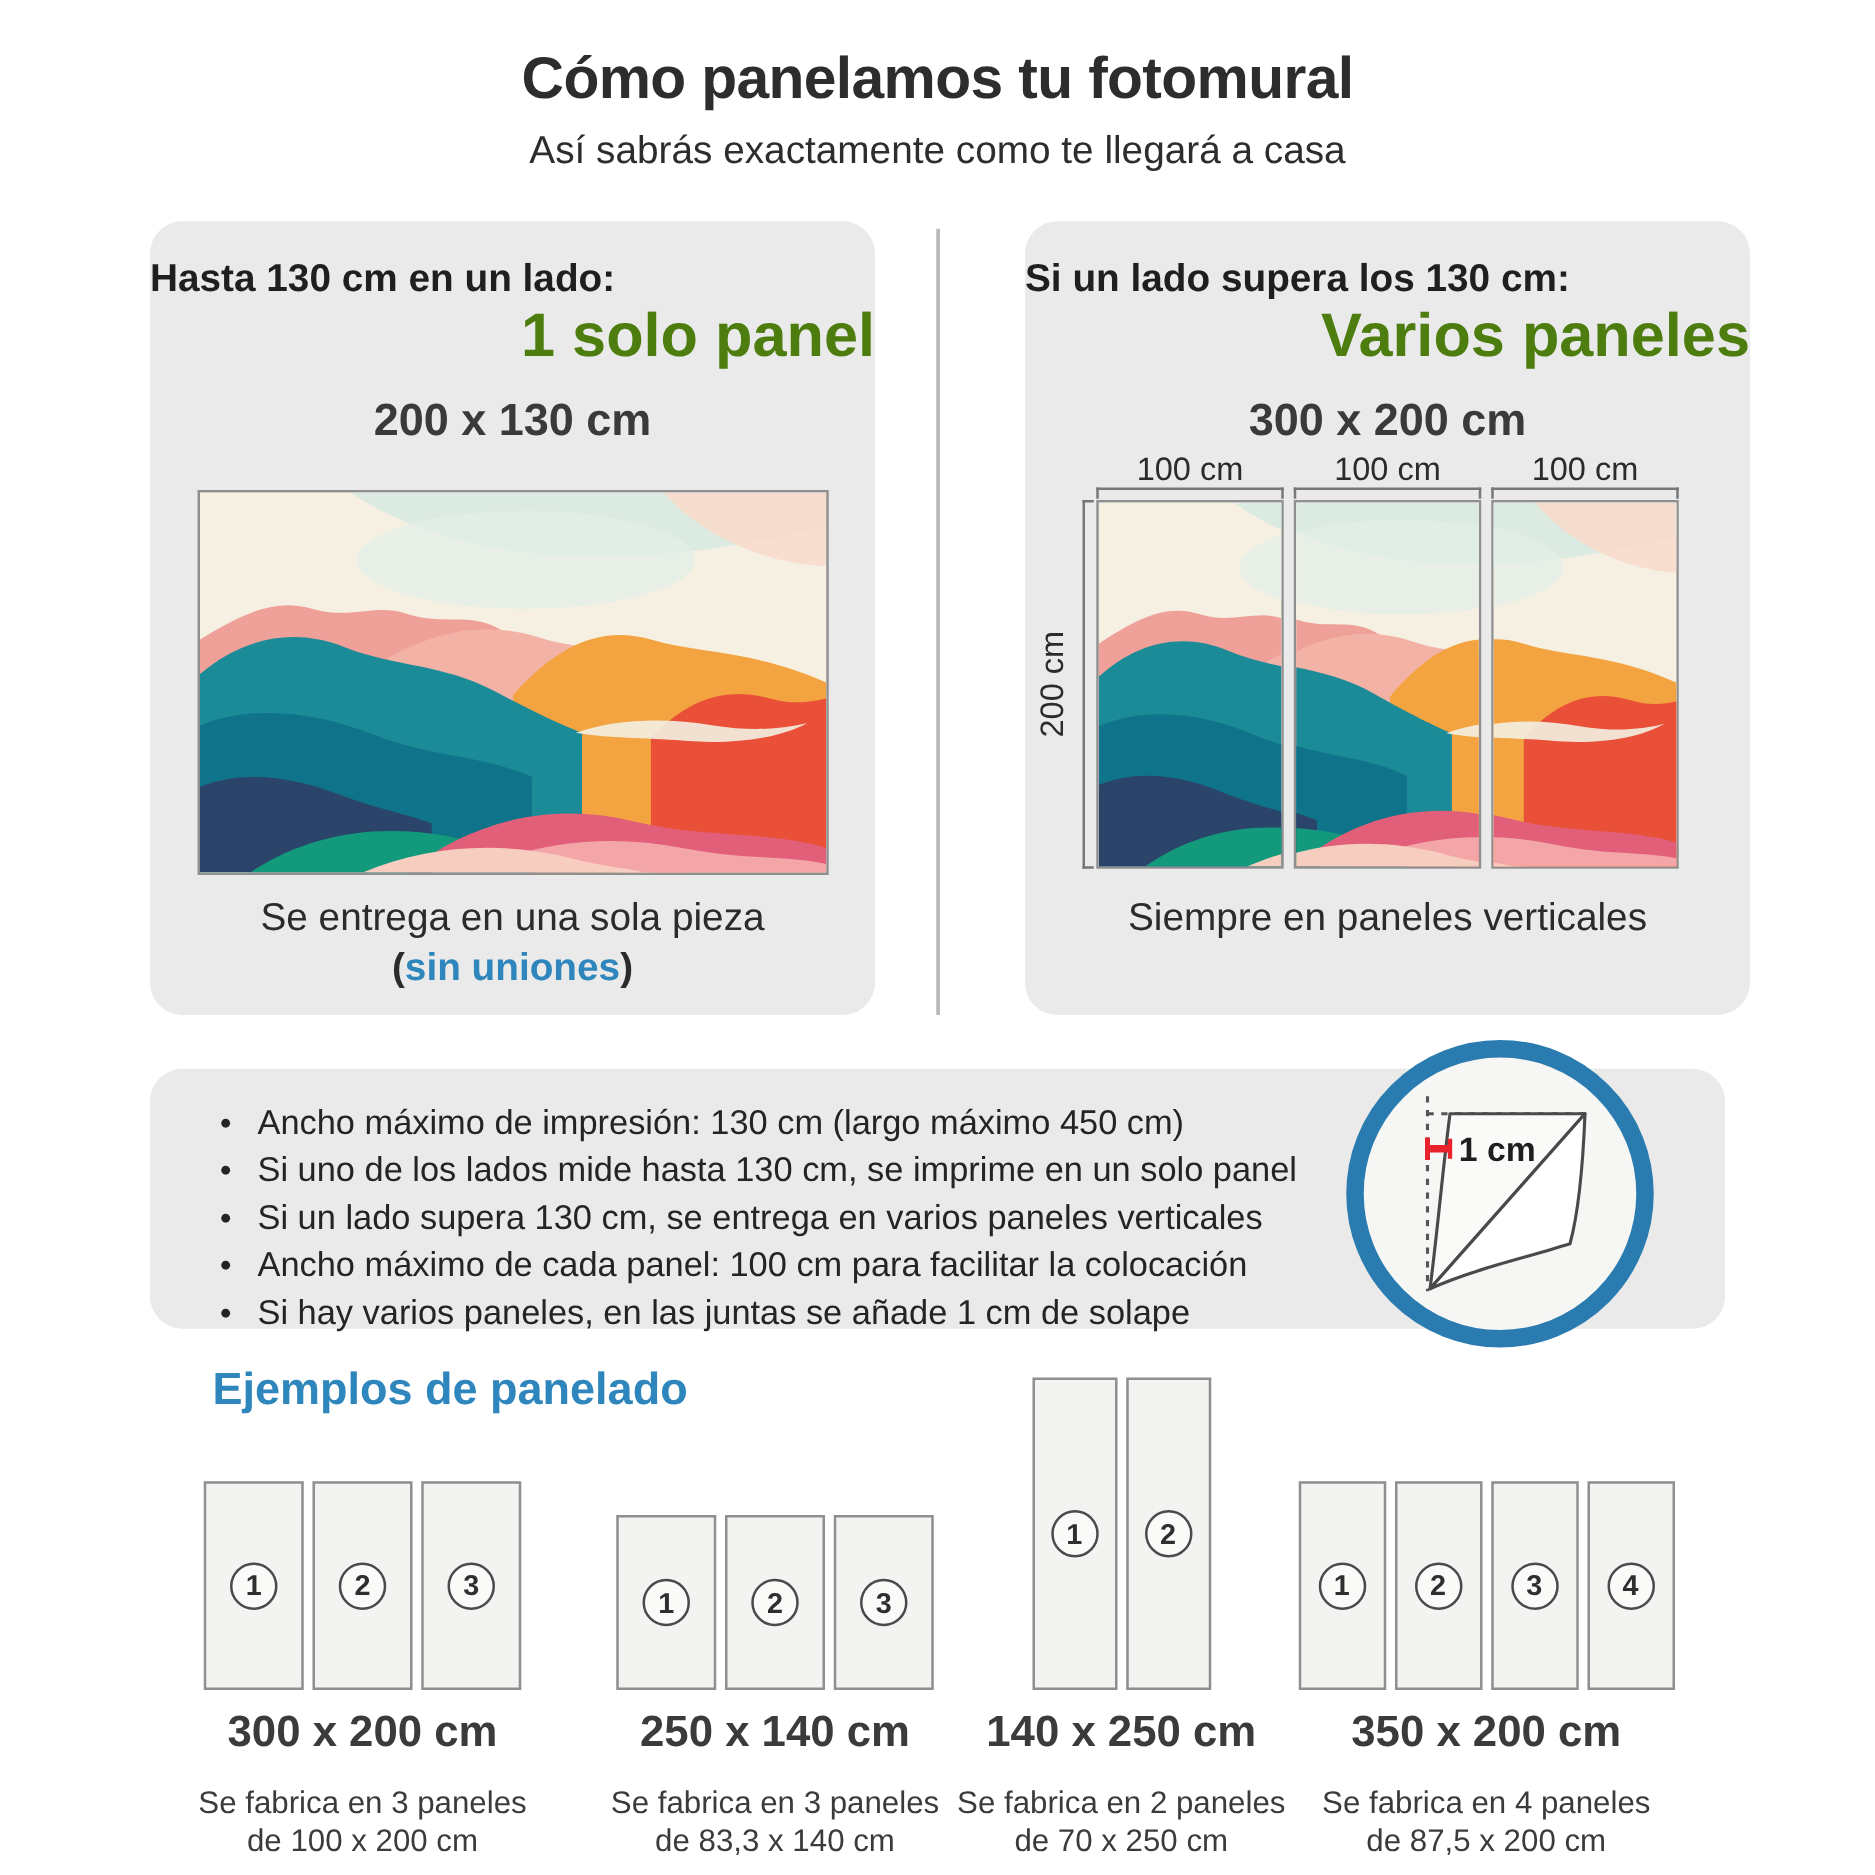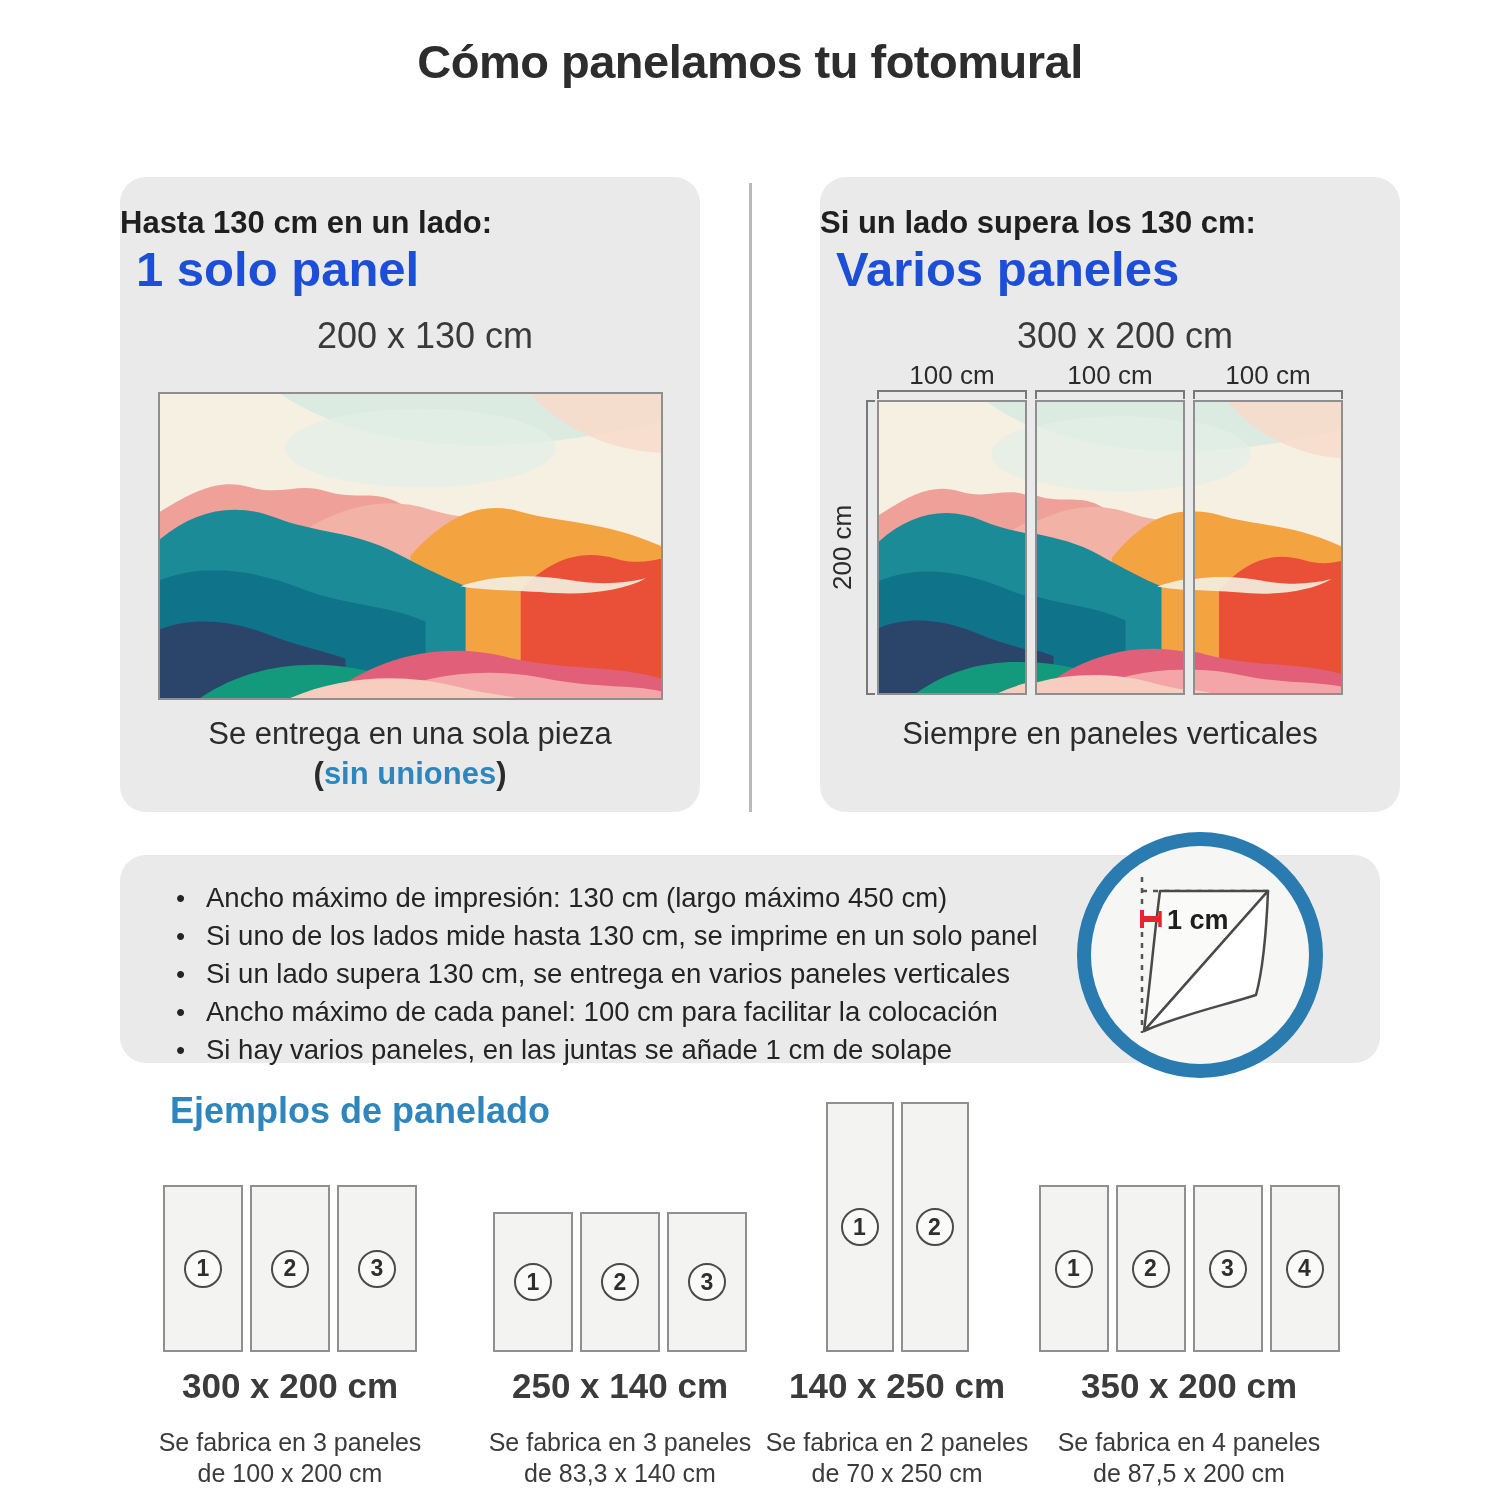--- a/index.html
+++ b/index.html
@@ -11,24 +11,24 @@
   .subtitle{position:absolute;top:102px;left:0;width:100%;text-align:center;
             font-size:31px;color:#2d2d2d;}
 
   .card{position:absolute;top:177px;width:580px;height:635px;background:#e9eae9;border-radius:26px;}
   .card.left{left:120px;}
   .card.right{left:820px;}
   .divider{position:absolute;left:749px;top:183px;width:3px;height:629px;background:#b8bab9;}
 
   .card-heading{position:absolute;top:28px;left:0;width:100%;text-align:left;
                 font-size:31px;font-weight:700;color:#1f1f1f;}
-  .card-highlight{position:absolute;top:64px;left:0;width:100%;text-align:left;
-                  font-size:49px;font-weight:700;color:#1d4ed8;padding-left:16px;}
+  .card-highlight{position:absolute;top:64px;left:0;width:100%;text-align:right;
+                  font-size:49px;font-weight:700;color:#4d7c0f;}
   .card-size{position:absolute;top:138px;left:0;width:100%;text-align:center;
-             font-size:36px;font-weight:400;color:#3a3a3a;padding-left:15px;}
+             font-size:36px;font-weight:700;color:#3a3a3a;}
 
   .artwork{position:absolute;left:38px;top:215px;width:505px;height:308px;
            border:2px solid #8f8f8f;background:#fff;box-sizing:border-box;overflow:hidden;}
   .artwork svg{display:block;width:100%;height:100%;}
 
   .dim-label{position:absolute;top:183px;width:150px;text-align:center;
              font-size:26px;color:#2b2b2b;}
   .dim-bracket-h{position:absolute;top:213px;width:150px;height:9px;box-sizing:border-box;
                  border-top:2px solid #787878;border-left:2px solid #787878;border-right:2px solid #787878;}
   .dim-label-v{position:absolute;left:4px;top:223px;height:295px;width:36px;
@@ -66,20 +66,21 @@
               font-size:23px;font-weight:700;color:#2f2f2f;background:rgba(255,255,255,0.55);}
   .ex-title{margin-top:14px;text-align:center;font-size:35px;font-weight:700;color:#3b3b3b;}
   .ex-cap{margin-top:21px;text-align:center;font-size:25px;color:#3b3b3b;line-height:31px;}
 </style>
 </head>
 <body>
 
 <div class="page">
 
   <div class="title">Cómo panelamos tu fotomural</div>
+  <div class="subtitle">Así sabrás exactamente como te llegará a casa</div>
 
   <div class="card left">
     <div class="card-heading">Hasta 130 cm en un lado:</div>
     <div class="card-highlight">1 solo panel</div>
     <div class="card-size">200 x 130 cm</div>
     <div class="artwork" id="left-artwork">
         <svg viewBox="0 0 500 310" preserveAspectRatio="none">
     <rect x="0" y="0" width="500" height="310" fill="#f6f0e2"></rect>
     <path d="M120 0 C200 55 330 70 500 28 L500 0 Z" fill="#dcebe2"></path>
     <ellipse cx="260" cy="55" rx="135" ry="40" fill="#e3efe7" opacity="0.75"></ellipse>

